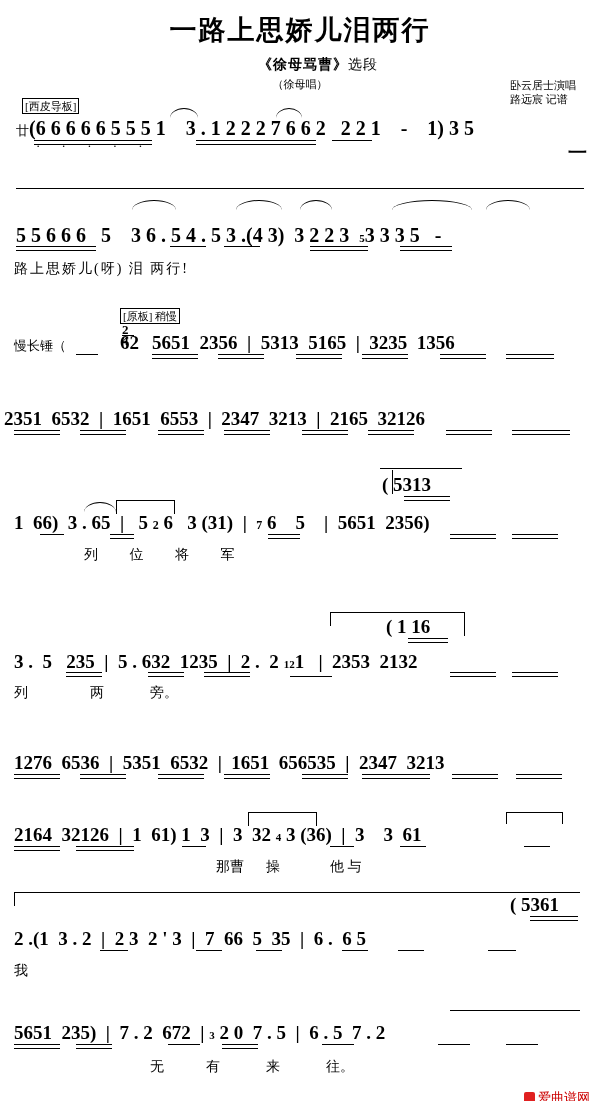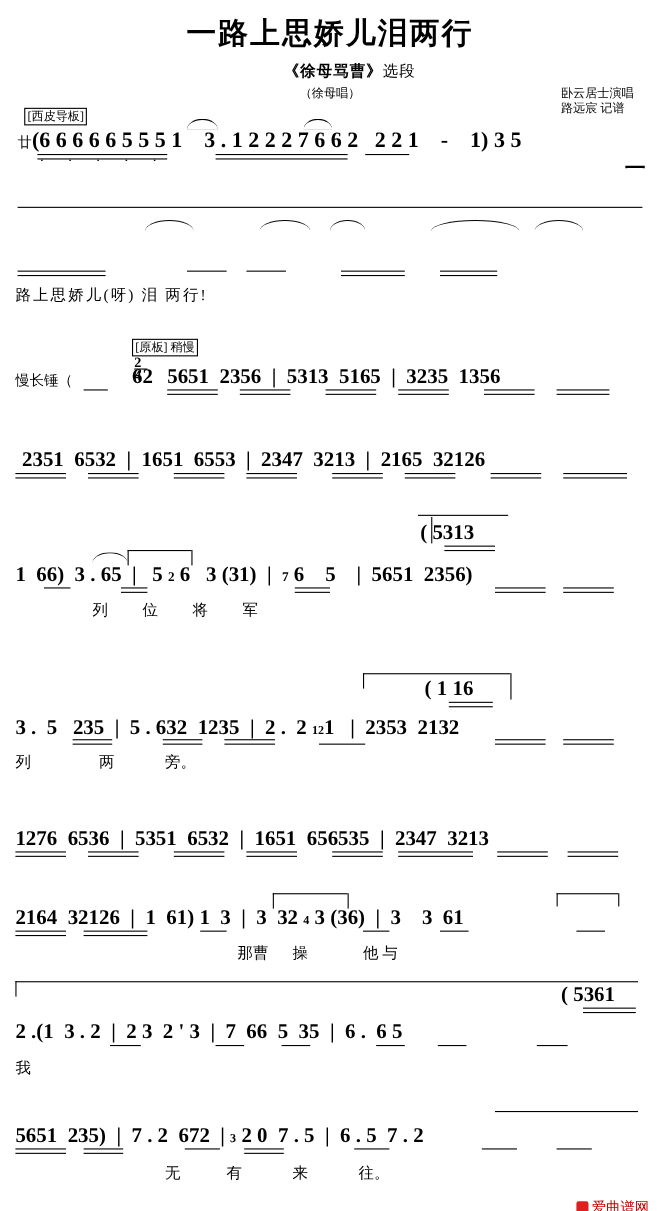--- a/index.html
+++ b/index.html
@@ -155,20 +155,23 @@
   <div class="ul1" style="left:196px; top:132px; width:120px;"></div>
   <div class="ul1" style="left:332px; top:128px; width:40px;"></div>
 
   <div class="note-row small" style="left:36px; top:126px; letter-spacing:9px; font-size:13px;">· · · · ·</div>
   <div class="slur" style="left:170px; top:96px; width:28px;"></div>
   <div class="slur" style="left:276px; top:96px; width:26px;"></div>
   <div class="dash" style="left:568px; top:128px;">一</div>
 
   <div class="sysline" style="left:16px; top:176px; width:568px; height:1px;"></div>
 
+  <div class="note-row" style="left:16px; top:212px; font-size:20px;">
+    5&nbsp;5&nbsp;6&nbsp;6&nbsp;6&nbsp;&nbsp;&nbsp;5&nbsp;&nbsp;&nbsp;&nbsp;3&nbsp;6&nbsp;.&nbsp;5&nbsp;4&nbsp;.&nbsp;5&nbsp;3&nbsp;.(4&nbsp;3)&nbsp;&nbsp;3&nbsp;2&nbsp;2&nbsp;3&nbsp;&nbsp;<span style="font-size:11px;">5</span>3&nbsp;3&nbsp;3&nbsp;5&nbsp;&nbsp;&nbsp;-
+  </div>
   <div class="ul1" style="left:16px; top:234px; width:80px;"></div>
   <div class="ul1" style="left:16px; top:238px; width:80px;"></div>
   <div class="ul1" style="left:170px; top:234px; width:36px;"></div>
   <div class="ul1" style="left:224px; top:234px; width:36px;"></div>
   <div class="ul1" style="left:310px; top:234px; width:58px;"></div>
   <div class="ul1" style="left:310px; top:238px; width:58px;"></div>
   <div class="ul1" style="left:400px; top:234px; width:52px;"></div>
   <div class="ul1" style="left:400px; top:238px; width:52px;"></div>
   <div class="slur" style="left:132px; top:188px; width:44px;"></div>
   <div class="slur" style="left:236px; top:188px; width:46px;"></div>
@@ -196,21 +199,21 @@
   <div class="ul1" style="left:218px; top:346px; width:46px;"></div>
   <div class="ul1" style="left:296px; top:342px; width:46px;"></div>
   <div class="ul1" style="left:296px; top:346px; width:46px;"></div>
   <div class="ul1" style="left:362px; top:342px; width:46px;"></div>
   <div class="ul1" style="left:362px; top:346px; width:46px;"></div>
   <div class="ul1" style="left:440px; top:342px; width:46px;"></div>
   <div class="ul1" style="left:440px; top:346px; width:46px;"></div>
   <div class="ul1" style="left:506px; top:342px; width:48px;"></div>
   <div class="ul1" style="left:506px; top:346px; width:48px;"></div>
 
-  <div class="note-row" style="left:20px; top:396px;">
+  <div class="note-row" style="left:4px; top:396px;">
     2351&nbsp;&nbsp;6532&nbsp;&nbsp;|&nbsp;&nbsp;1651&nbsp;&nbsp;6553&nbsp;&nbsp;|&nbsp;&nbsp;2347&nbsp;&nbsp;3213&nbsp;&nbsp;|&nbsp;&nbsp;2165&nbsp;&nbsp;32126
   </div>
   <div class="ul1" style="left:14px; top:418px; width:46px;"></div>
   <div class="ul1" style="left:14px; top:422px; width:46px;"></div>
   <div class="ul1" style="left:80px; top:418px; width:46px;"></div>
   <div class="ul1" style="left:80px; top:422px; width:46px;"></div>
   <div class="ul1" style="left:158px; top:418px; width:46px;"></div>
   <div class="ul1" style="left:158px; top:422px; width:46px;"></div>
   <div class="ul1" style="left:224px; top:418px; width:46px;"></div>
   <div class="ul1" style="left:224px; top:422px; width:46px;"></div>

